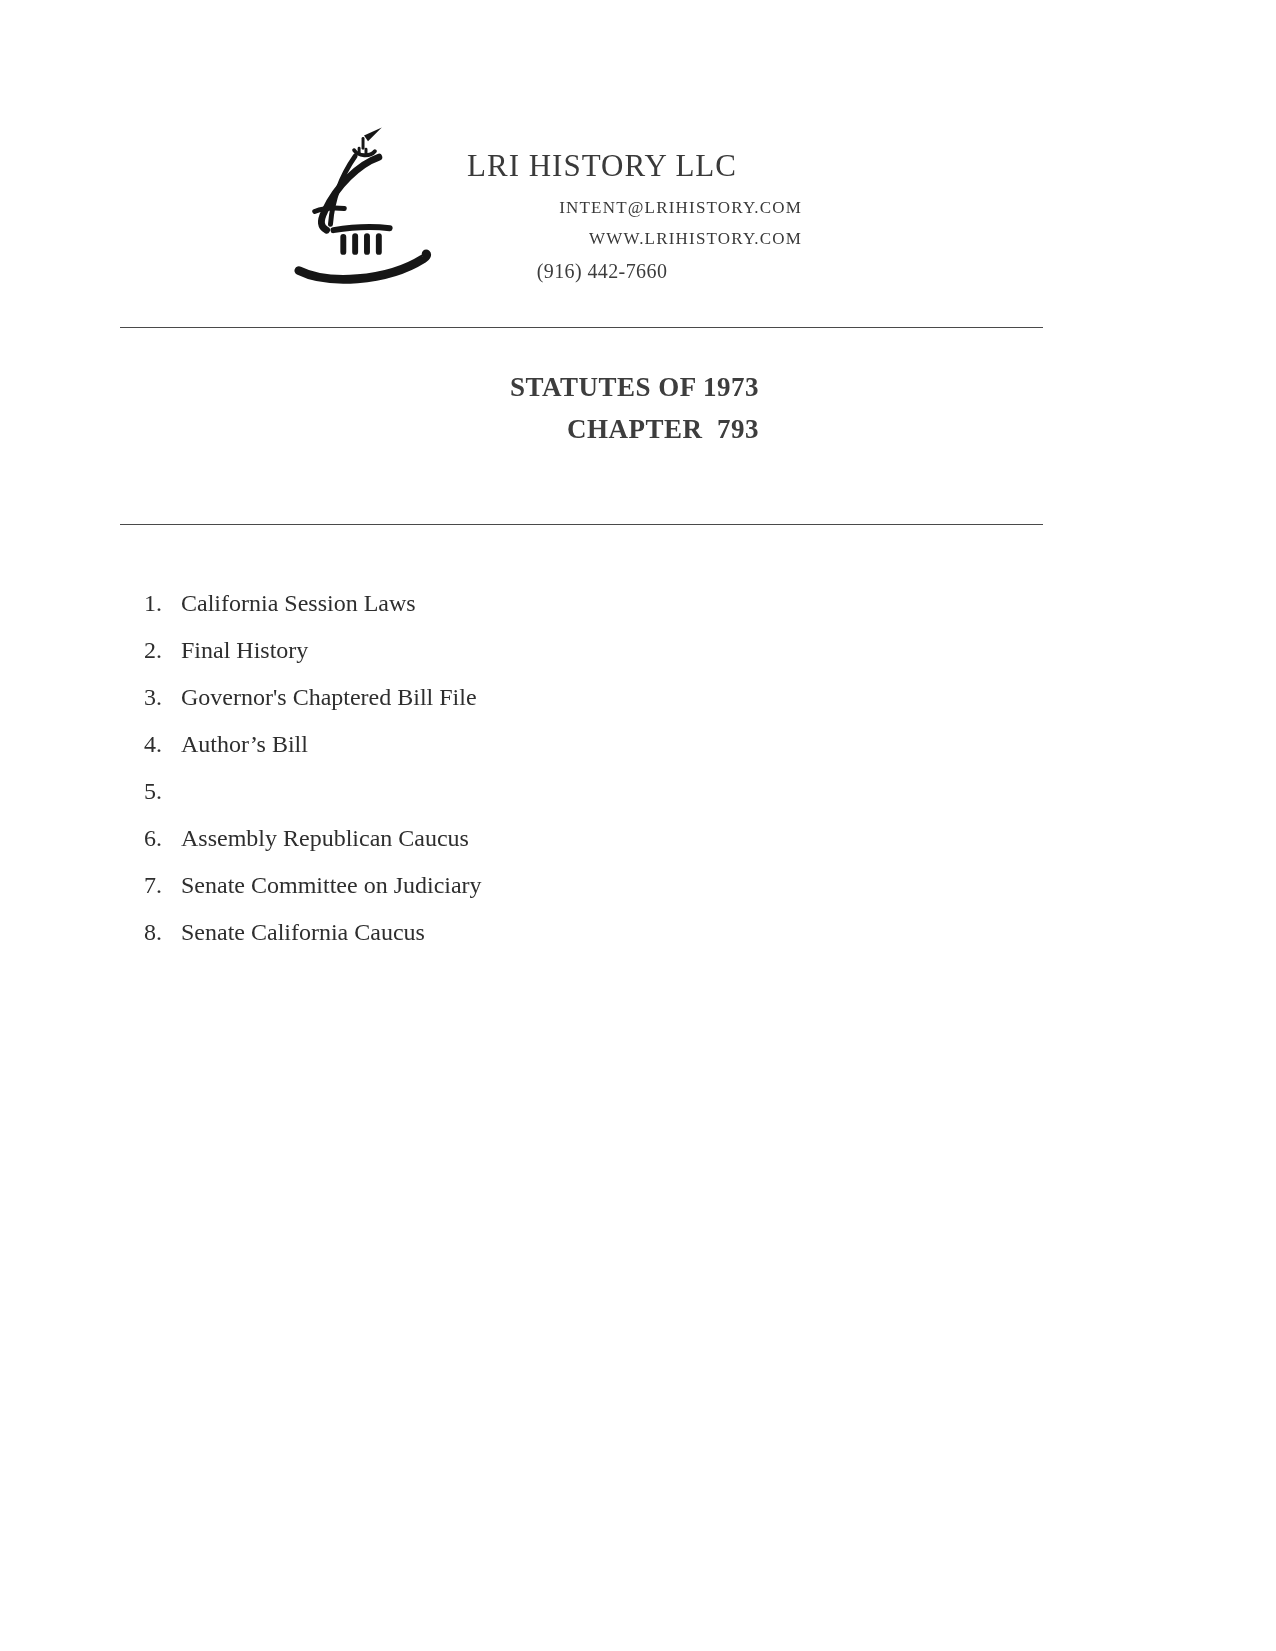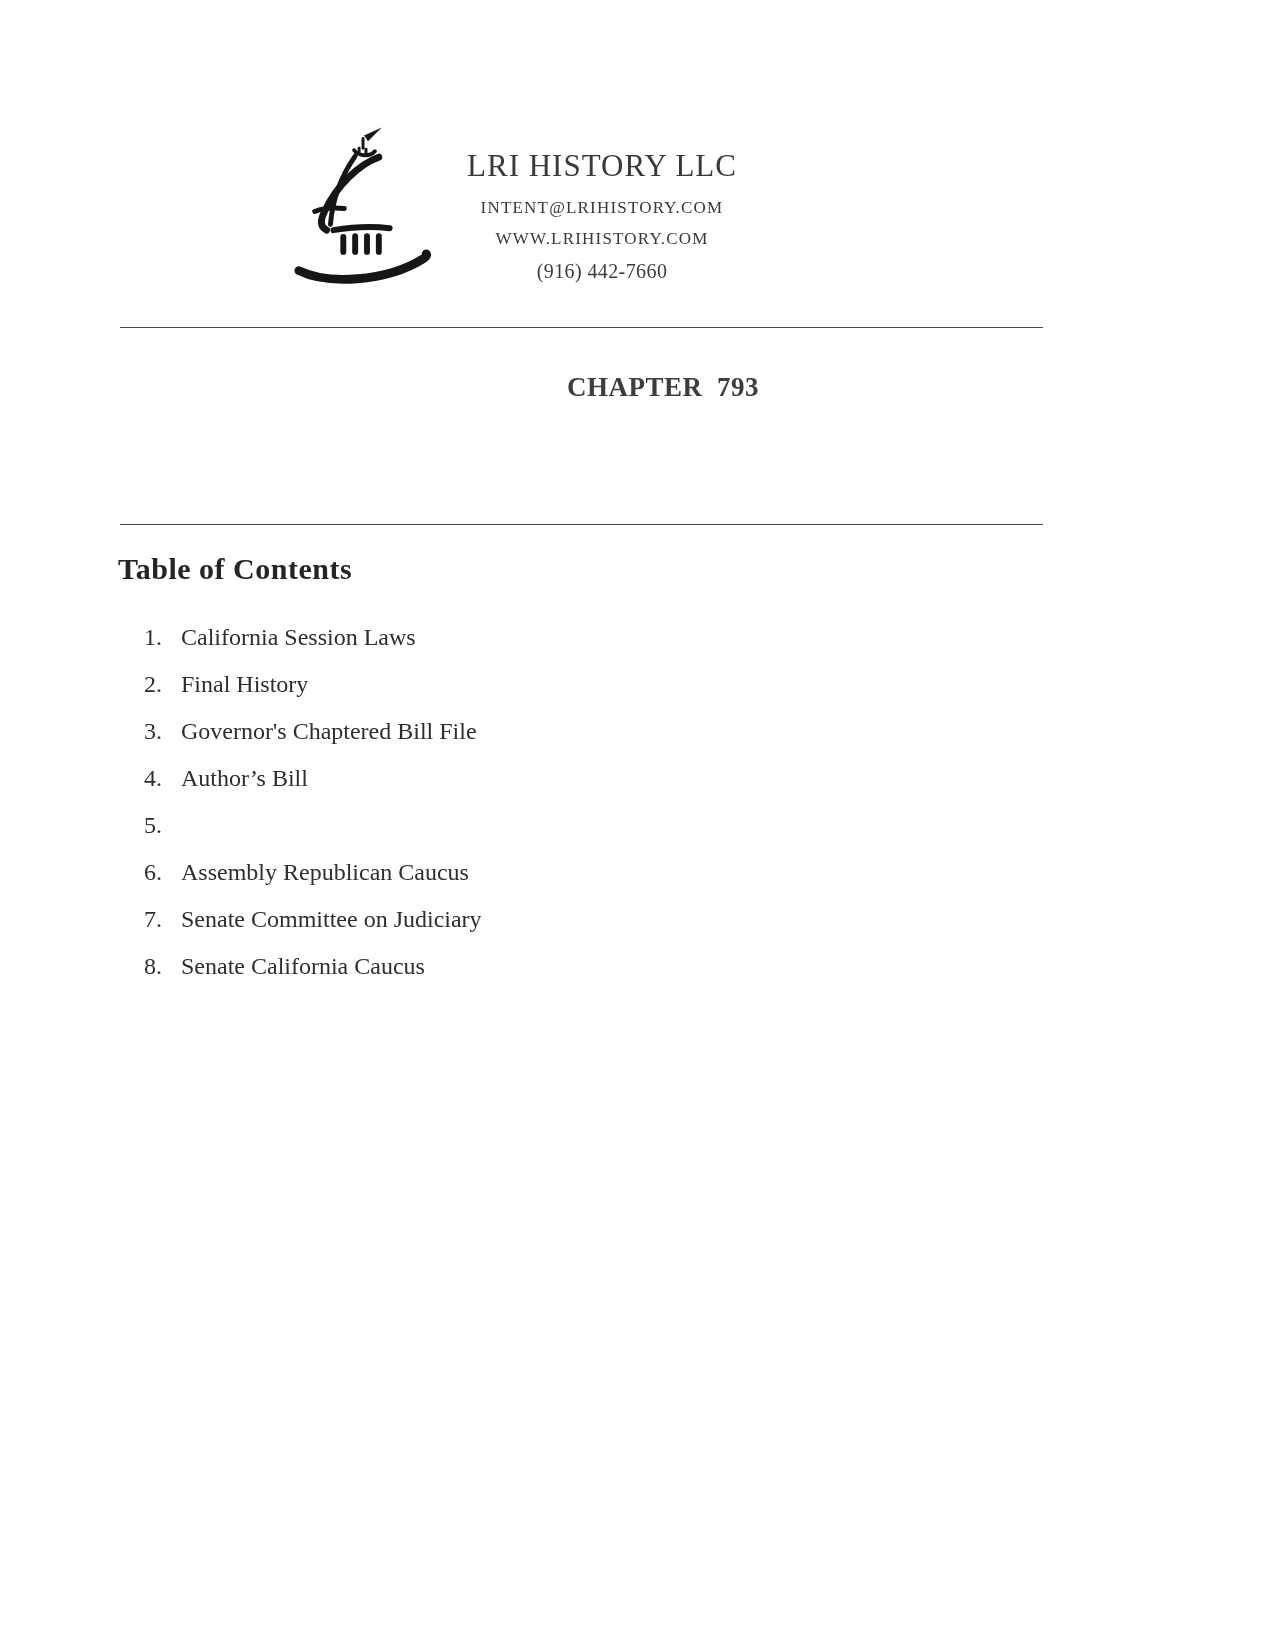--- a/index.html
+++ b/index.html
@@ -38,20 +38,21 @@
     font-size: 31px;
     letter-spacing: 1px;
     color: #3a3a3a;
     margin-bottom: 14px;
   }
   .contact {
     font-size: 17px;
     letter-spacing: 1.2px;
     color: #383838;
     margin-bottom: 11px;
+    text-align: right;
   }
   .phone {
     font-size: 20px;
     color: #3c3c3c;
     letter-spacing: 0.4px;
   }
 
   
   .rule {
     position: absolute;
@@ -147,27 +148,27 @@
       <div class="company">LRI HISTORY LLC</div>
       <div class="contact">INTENT@LRIHISTORY.COM</div>
       <div class="contact">WWW.LRIHISTORY.COM</div>
       <div class="phone">(916) 442-7660</div>
     </div>
   </header>
 
   <hr class="rule rule-top">
 
   <div class="title-block">
+    <div class="title-line">STATUTES OF 1973</div>
     <div class="title-line">CHAPTER  793</div>
   </div>
 
   <hr class="rule rule-bottom">
 
   <section class="toc">
-    <h1 class="toc-heading">Table of Contents</h1>
     <ol class="toc-list">
       <li class="toc-item">
         <span class="toc-num">1.</span>
         <span class="toc-label">California Session Laws</span>
       </li>
       <li class="toc-item">
         <span class="toc-num">2.</span>
         <span class="toc-label">Final History</span>
       </li>
       <li class="toc-item">

